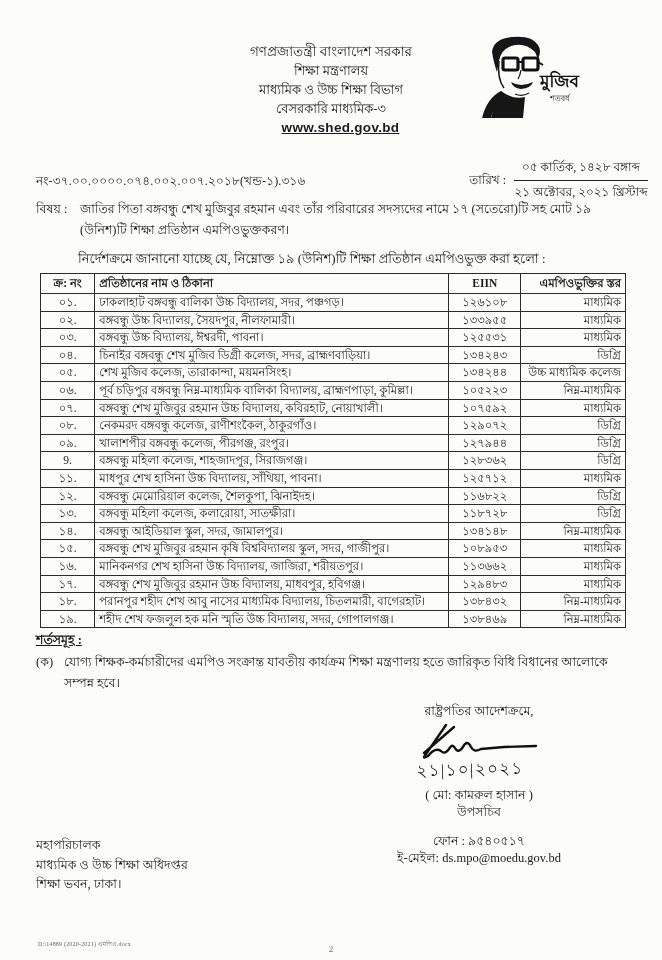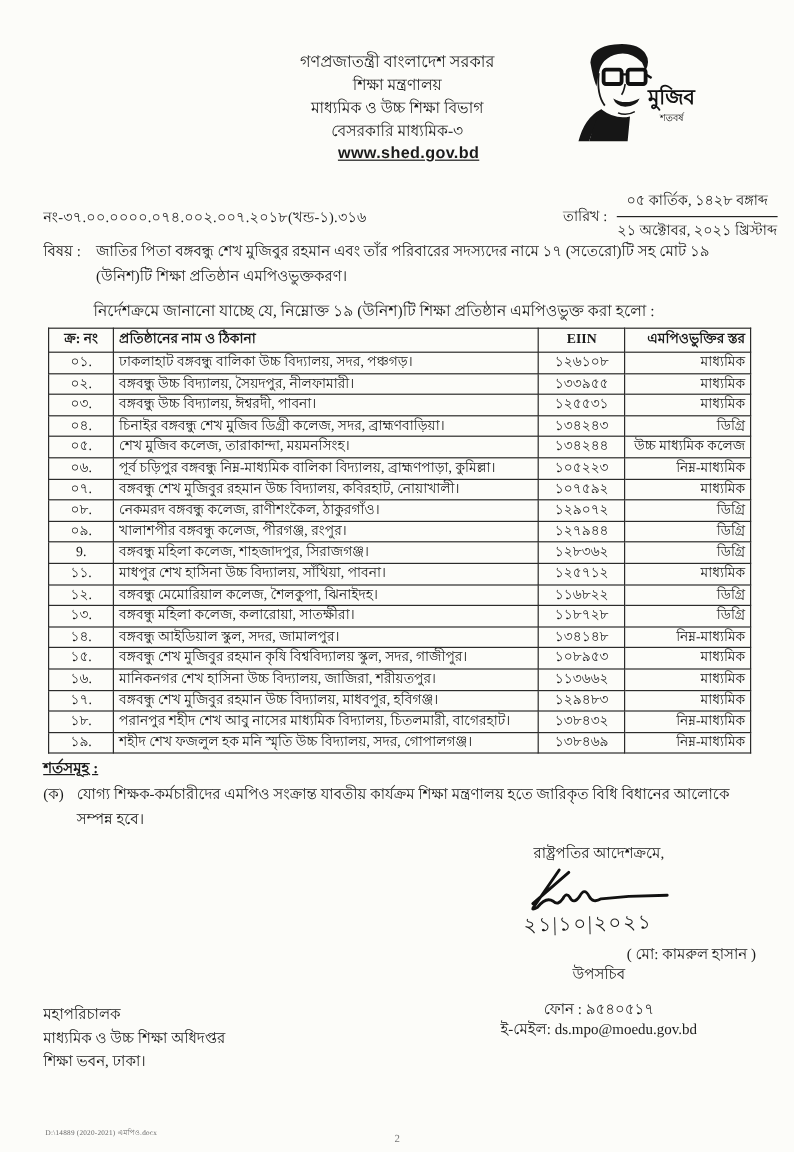--- a/index.html
+++ b/index.html
@@ -36,25 +36,25 @@
   .mpo-table .c2 { width:72px; text-align:center; }
   .mpo-table .c3 { width:104px; text-align:right; }
   
   .cond-head { position:absolute; top:631px; left:36px; font-weight:bold; text-decoration:underline; font-size:12.5px; }
   .cond-ka { position:absolute; top:652px; left:36px; width:582px; display:flex; font-size:12.5px; line-height:20.5px; }
   .ka-label { flex:0 0 28px; }
   .ka-text { flex:1; }
   .cond-2 { position:absolute; top:697px; left:36px; font-size:12.5px; }
   .cond-2 .num { margin-right:16px; }
   
-  .sign-block { position:absolute; top:703px; left:368px; width:262px; text-align:center; font-size:12.5px; }
+  .sign-block { position:absolute; top:703px; left:348px; width:262px; text-align:center; font-size:12.5px; }
   .sign-order { line-height:16px; }
   .scrawl { display:block; margin:2px auto -4px auto; }
   .sign-date { font-size:16.5px; letter-spacing:1.5px; transform:rotate(-1.5deg); margin-left:-18px; }
-  .sign-name { line-height:18px; margin-top:2px;text-align:right; }
+  .sign-name { line-height:18px; margin-top:2px; }
   .sign-desg { line-height:17px; }
   .sign-phone { margin-top:12px; line-height:17px; }
   .sign-email { line-height:17px; }
   
   .addressee { position:absolute; top:836px; left:36px; font-size:12.5px; line-height:19.5px; }
   
   .footer-path { position:absolute; top:939px; left:38px; font-size:6px; color:#666; letter-spacing:.2px; }
   .page-num { position:absolute; top:944px; left:0; width:100%; text-align:center; font-size:9px; color:#777; }
 </style>
 </head>

